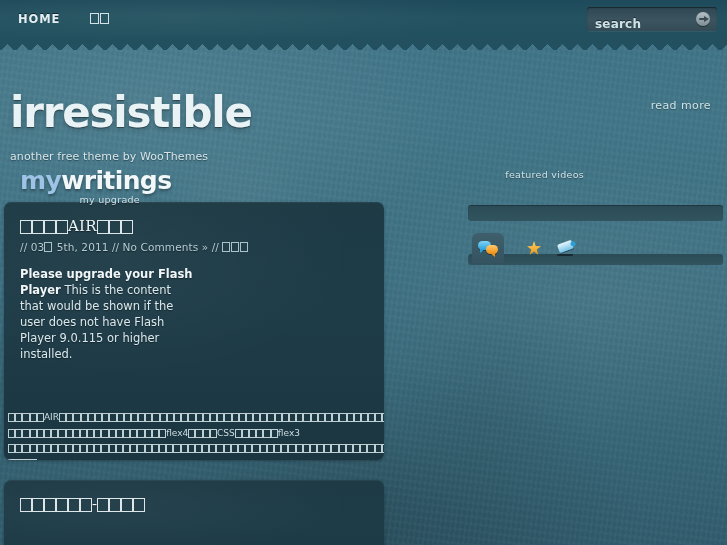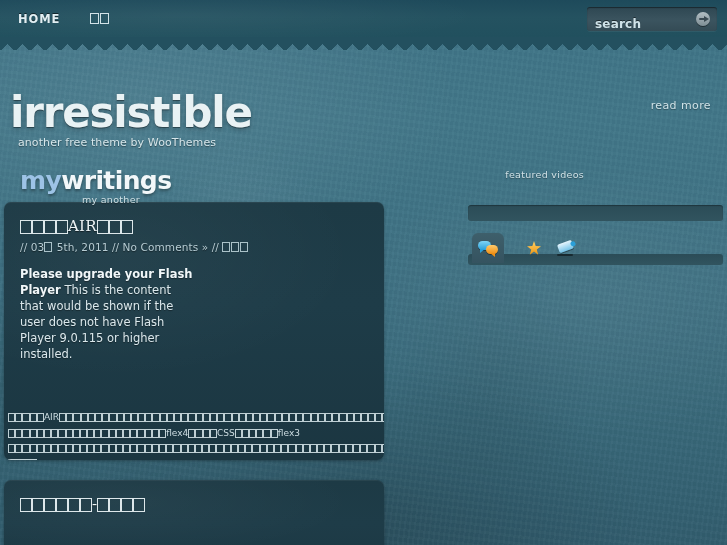--- a/index.html
+++ b/index.html
@@ -101,21 +101,21 @@
     font-size:42px; font-weight:bold; letter-spacing:-1.2px;
     color:#e9f2f4;
     text-shadow:0 1px 0 rgba(0,0,0,.35), 0 2px 5px rgba(0,0,0,.25);
     line-height:1;
     background-image:
       repeating-linear-gradient(88deg, rgba(62,112,130,.55) 0 1px, rgba(0,0,0,0) 1px 4px),
       repeating-linear-gradient(2deg, rgba(62,112,130,.40) 0 1px, rgba(0,0,0,0) 1px 5px);
     -webkit-background-clip:text; background-clip:text;
   }
   .logo-tag{
-    margin-top:2px; text-align:center; width:214px;
+    margin-top:16px; text-align:left; width:214px;
     font-size:11px; color:#d6e6ea; letter-spacing:.1px;
     text-shadow:0 1px 1px rgba(0,0,0,.4);
   }
   #readmore{
     position:absolute; right:16px; top:99px; z-index:4;
     font-size:11px; color:#cfe2e7; letter-spacing:.4px;
     text-decoration:none; text-shadow:0 1px 1px rgba(0,0,0,.35);
   }
 
   
@@ -261,21 +261,21 @@
 <div id="logo">
   <div class="logo-word">irresistible</div>
   <div class="logo-tag">another free theme by WooThemes</div>
 </div>
 <a id="readmore" href="#">read more</a>
 
 <div class="sec-head" id="head-writings">
   <div class="t">
     <span class="a">my</span><span class="b">writings</span>
   </div>
-  <div class="s">my another</div>
+  <div class="s">my upgrade</div>
 </div>
 
 <div class="sec-head" id="head-videos">
   <div class="s">featured videos</div>
 </div>
 
 <div class="post" id="post1">
   <div class="post-title"><span class="tofu"><i></i><i></i><i></i><i></i></span><span class="lat">AIR</span><span class="tofu"><i></i><i></i><i></i></span></div>
   <div class="post-meta"><span>// 03</span><span class="tofu"><i></i></span><span> 5th, 2011 // No Comments » // </span><span class="tofu"><i></i><i></i><i></i></span></div>
   <div class="flash-msg">

